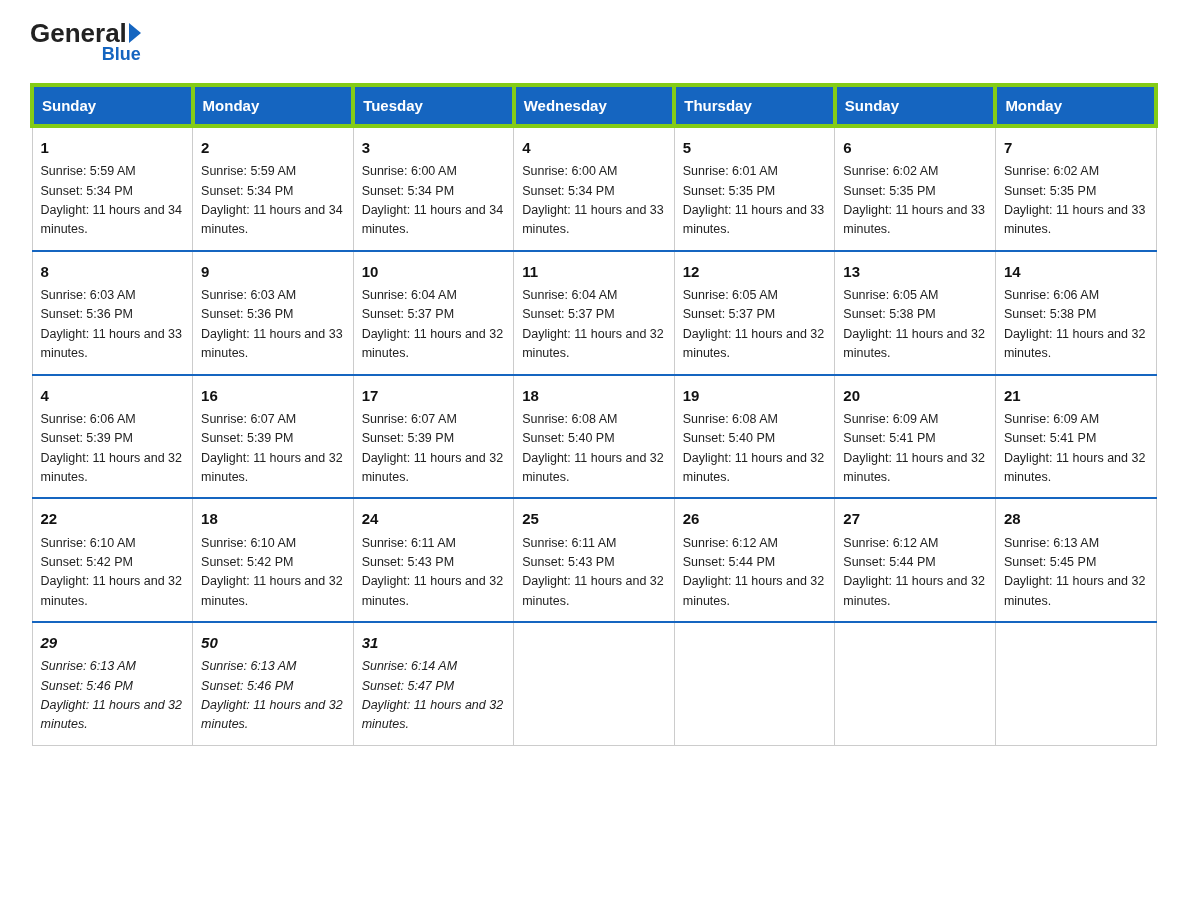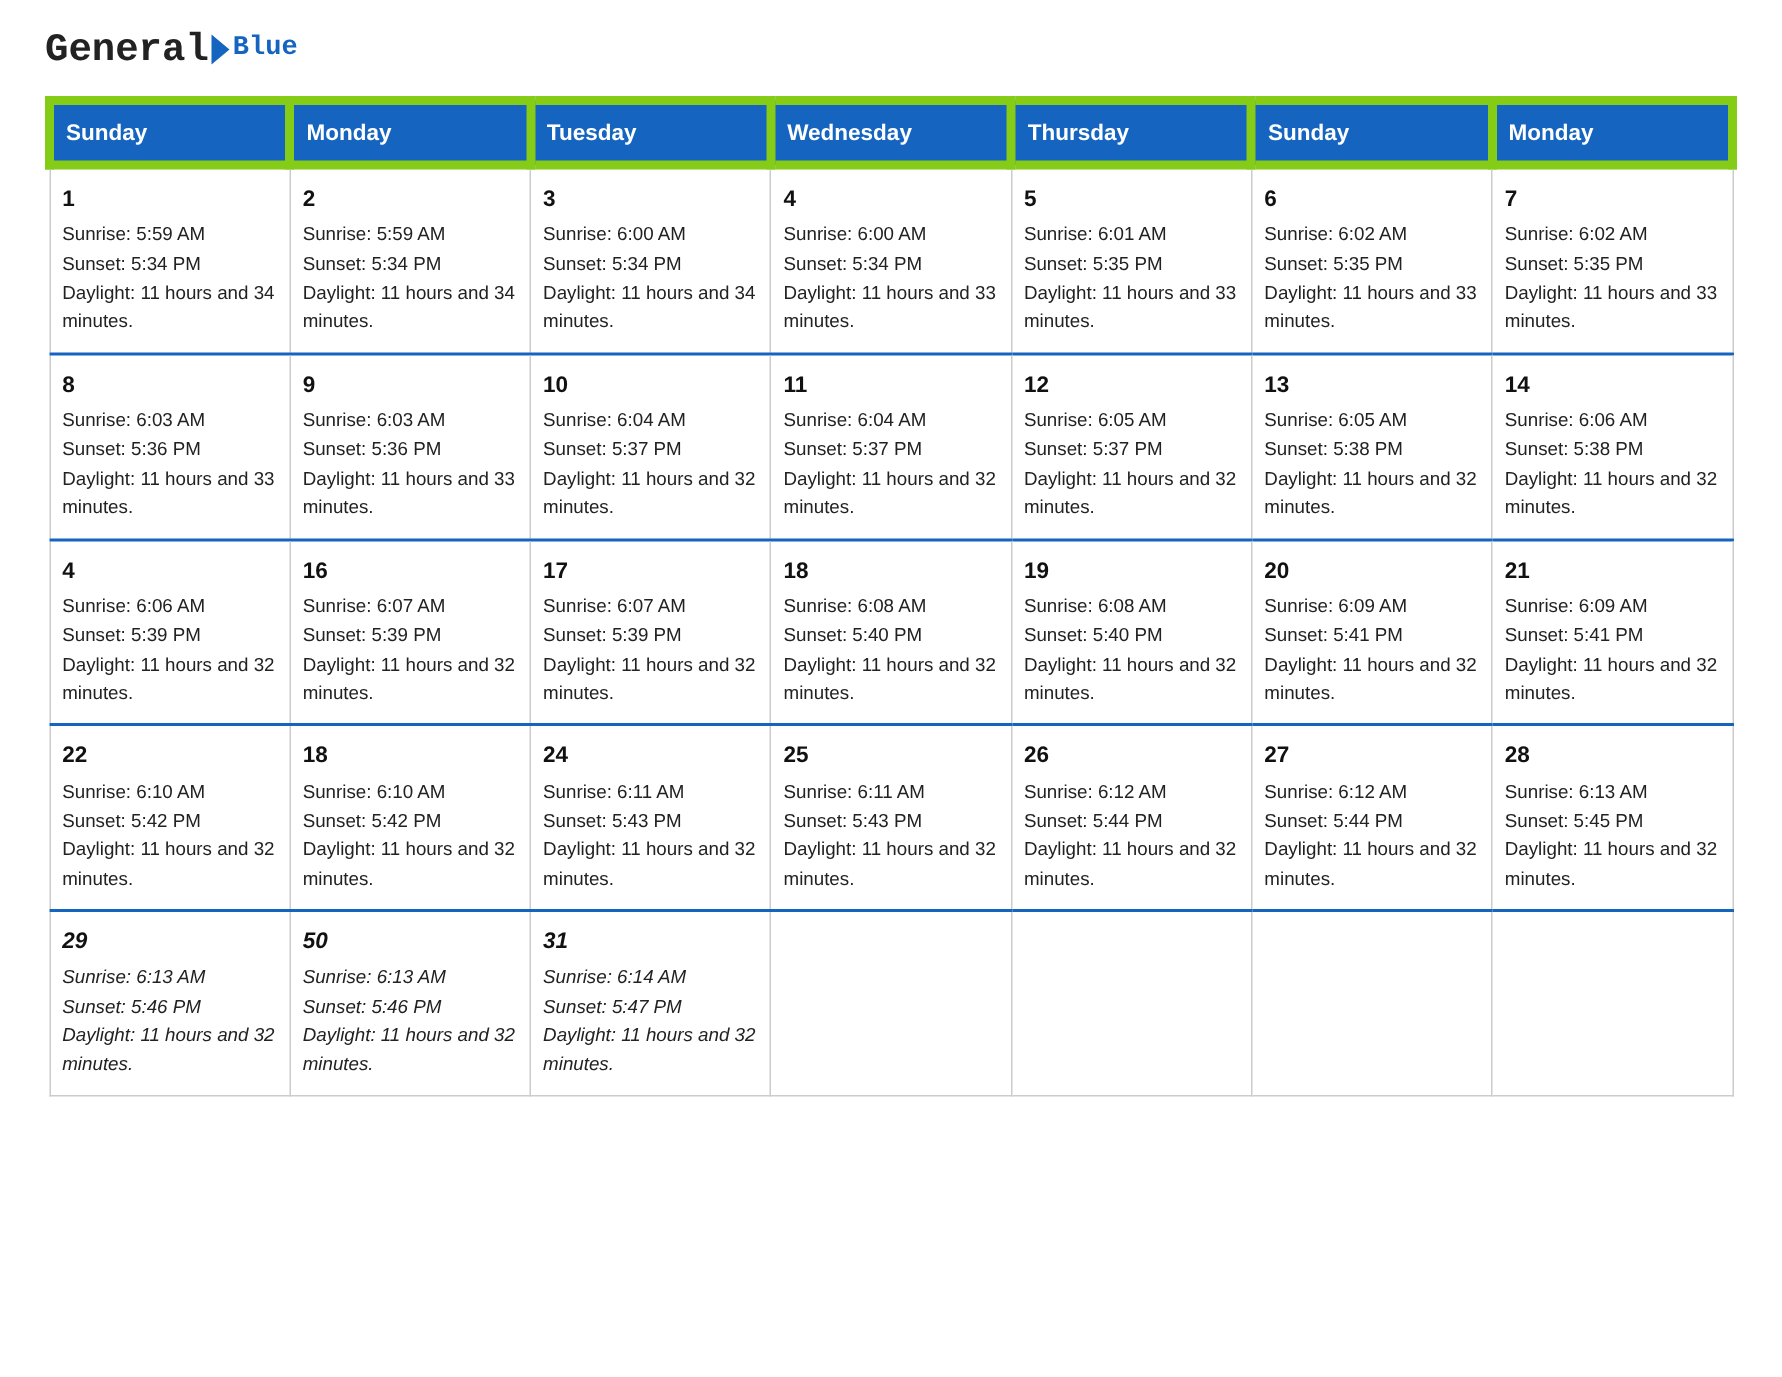--- a/index.html
+++ b/index.html
@@ -12,23 +12,22 @@
       padding: 20px 30px;
     }
     .header {
       display: flex;
       justify-content: space-between;
       align-items: flex-start;
       margin-bottom: 18px;
     }
     .logo {
       display: flex;
-      flex-direction: row;
-      align-items: center;
-      font-family: Liberation Mono, monospace;
+      flex-direction: column;
+      align-items: flex-end;
     }
     .logo-text {
       display: flex;
       align-items: center;
       font-size: 26px;
       font-weight: bold;
       color: #222;
       line-height: 1;
     }
     .logo-arrow {
@@ -67,21 +66,21 @@
       border-collapse: collapse;
       table-layout: fixed;
     }
     thead tr th {
       background: #1565c0;
       color: #fff;
       font-size: 15px;
       font-weight: bold;
       padding: 10px 8px;
       text-align: left;
-      border: 6px solid #84cc16;
+      border: 4px solid #84cc16;
     }
     tbody tr td {
       vertical-align: top;
       padding: 8px 8px 10px 8px;
       border: 1px solid #ccc;
       border-top: 2px solid #1565c0;
       font-size: 12.5px;
       line-height: 1.55;
       min-height: 90px;
       color: #222;

